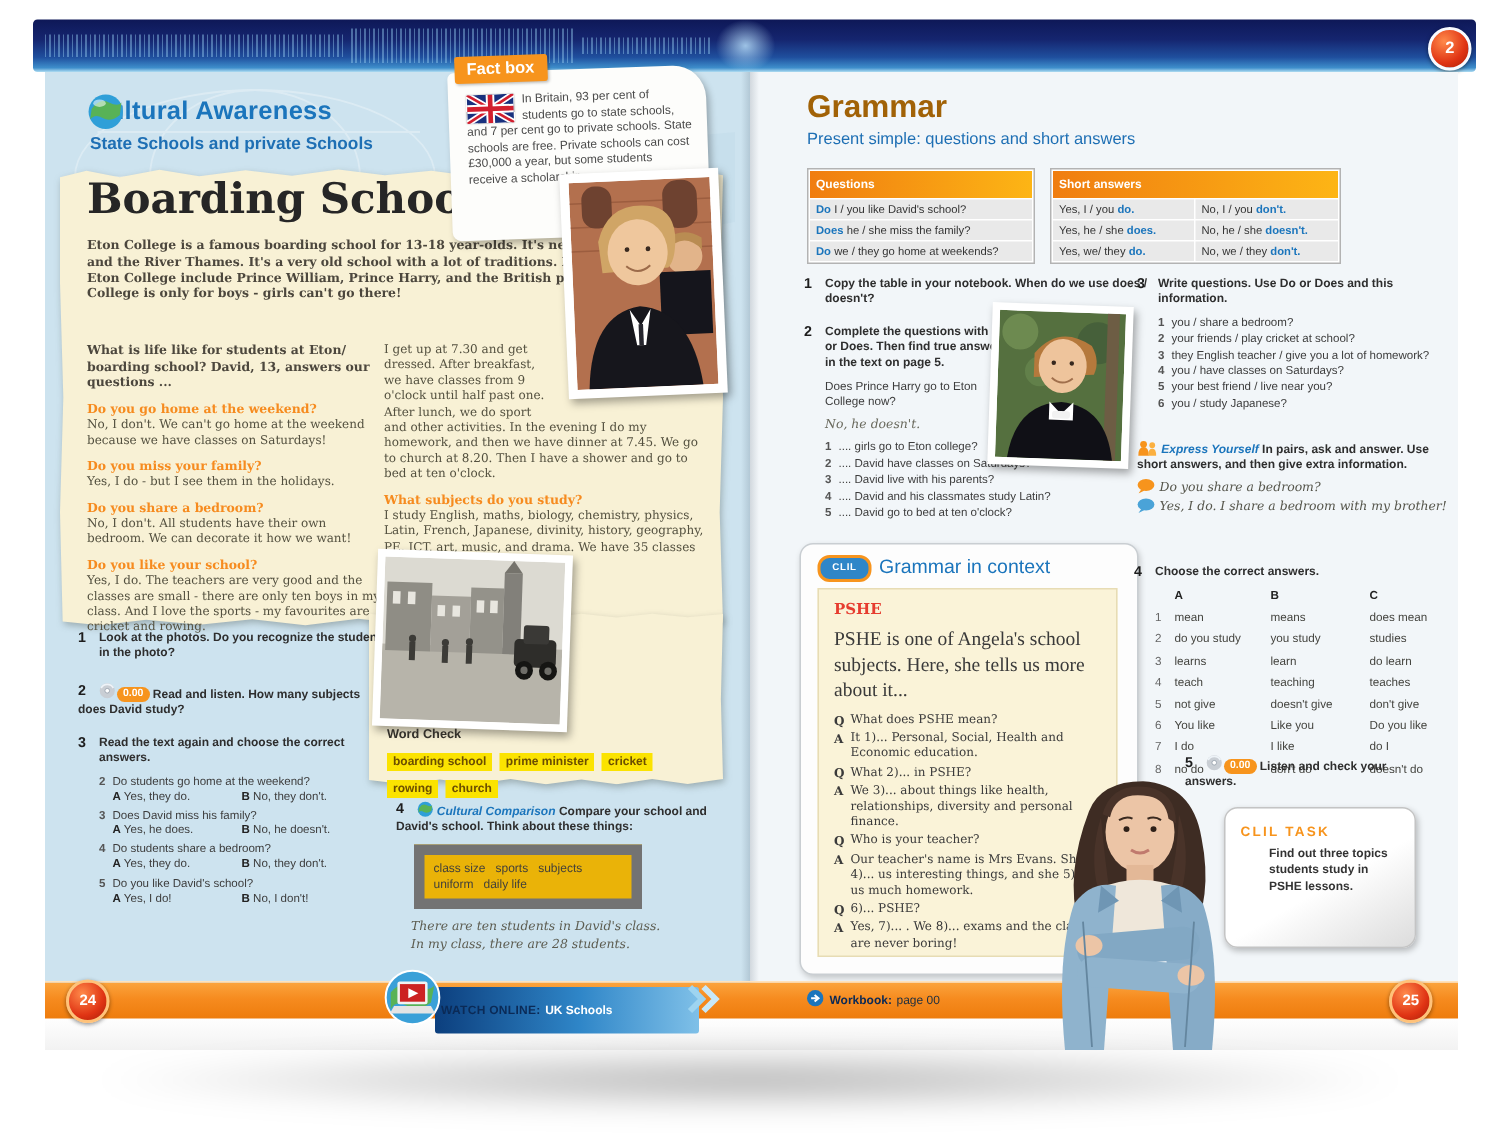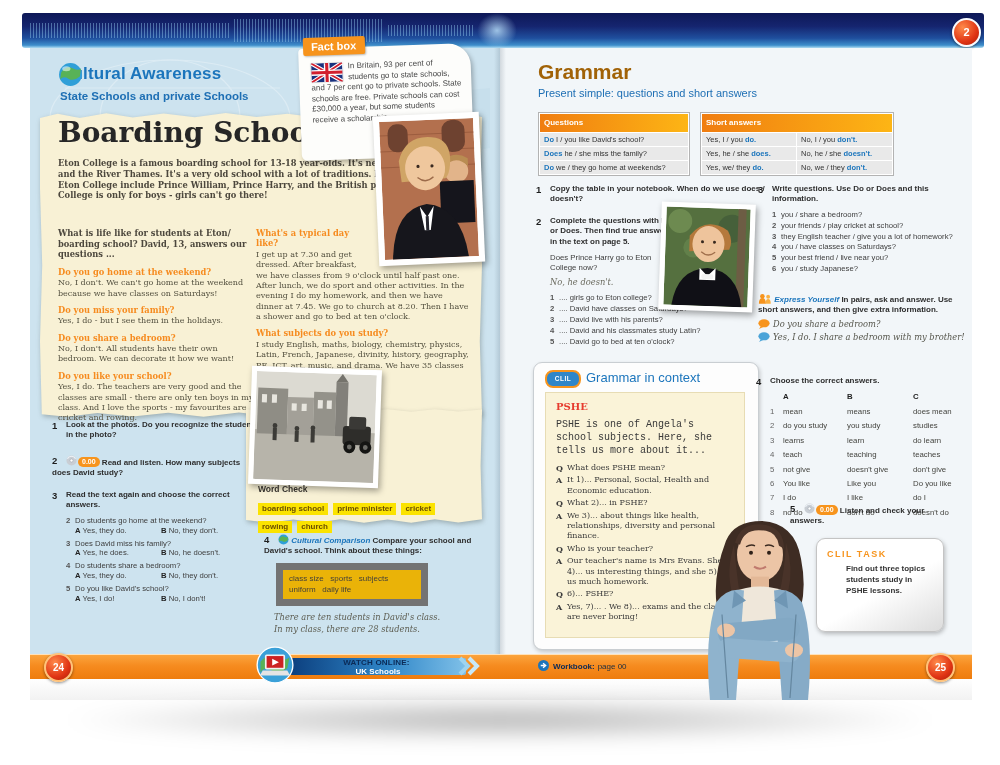--- a/index.html
+++ b/index.html
@@ -127,21 +127,21 @@
 
   
   #gic-panel{left:533px;top:362px;width:224px;height:286px;background:#fdfdfd;border:1px solid #c9ced2;
     border-radius:9px;box-shadow:1px 2px 4px rgba(0,0,0,.2);z-index:4;}
   #clil-badge{left:545px;top:370px;width:32px;height:14px;background:#2f86c8;border:2px solid #f7941d;
     border-radius:8px;color:#fff;font-size:6.5px;font-weight:bold;text-align:center;line-height:14px;z-index:5;letter-spacing:.5px;}
   #gic-title{left:586px;top:370px;font-size:13px;color:#1b75bc;z-index:5;}
   #pshe-box{left:545px;top:392px;width:200px;height:246px;background:#faf3d8;border:1px solid #e7dcb4;z-index:5;
     padding:8px 10px;box-sizing:border-box;}
   #pshe-title{font-size:10px;font-weight:bold;color:#e63c2f;font-family:"DejaVu Serif",serif;margin-bottom:6px;}
-  #pshe-intro{font-size:10px;color:#3a3a3a;line-height:1.3;font-family:Liberation Mono, monospace;margin-bottom:6px;}
+  #pshe-intro{font-size:13px;color:#3a3a3a;line-height:1.3;font-family:Liberation Serif, serif;margin-bottom:6px;}
   .pshe-qa{font-size:8px;color:#3a3a3a;line-height:1.3;font-family:"DejaVu Serif",serif;
     padding-left:11px;position:relative;margin-bottom:2px;}
   .pshe-letter{position:absolute;left:0;top:0;font-weight:bold;}
 
   
   #rp-ex4{left:756px;top:376px;width:212px;}
   #rp-ex4-grid{margin-top:4px;font-size:7.8px;color:#44443f;}
   .g-row{display:flex;line-height:1.85;}
   .g-n{width:13px;color:#666;}
   .g-a{width:64px;}
@@ -158,22 +158,22 @@
   
   #footer-bar{left:30px;top:654px;width:942px;height:24px;z-index:12;
     background:linear-gradient(180deg,#fba43d,#f68b1f 45%,#ee7c0d);border-top:1px solid #ffe2bb;}
   .page-badge{width:25px;height:25px;border-radius:50%;z-index:13;
     background:radial-gradient(circle at 35% 30%,#ff8a4a,#e03414 60%,#a81d07);
     border:2px solid #ffc27a;box-shadow:0 1px 3px rgba(0,0,0,.45);
     color:#fff;font-weight:bold;font-size:10px;text-align:center;line-height:25px;}
   #badge-24{left:44px;top:653px;}
   #badge-25{left:926px;top:653px;}
   #wo-icon{left:256px;top:646px;width:38px;height:38px;z-index:14;}
-  #wo-strip{left:290px;top:658px;height:17px;width:168px;z-index:13;display:flex;align-items:center;
-    background:linear-gradient(90deg,#0c3f7e,#2f86c8 55%,#7fc0e8);border-radius:2px;padding:0 4px;flex-direction:column;}
+  #wo-strip{left:290px;top:658px;height:31px;width:168px;z-index:13;display:flex;align-items:center;
+    background:linear-gradient(90deg,#0c3f7e,#2f86c8 55%,#7fc0e8);border-radius:2px;padding:0 4px;}
   #wo-label{font-size:8px;font-weight:bold;color:#0b2a56;margin-right:3px;letter-spacing:.2px;}
   #wo-topic{font-size:8px;font-weight:bold;color:#fff;}
   #wo-chevrons{left:458px;top:656px;z-index:13;}
   #wb-line{left:538px;top:660px;z-index:13;font-size:8px;}
   #wb-line .wb-label{font-weight:bold;color:#0b2a56;margin:0 3px 0 4px;}
   #wb-line .wb-page{color:#203040;}
 </style>
 </head>
 <body>
 
@@ -243,21 +243,20 @@
     <p class="q">Do you miss your family?</p>
     <p class="a">Yes, I do - but I see them in the holidays.</p>
     <p class="q">Do you share a bedroom?</p>
     <p class="a">No, I don't. All students have their own bedroom. We can decorate it how we want!</p>
     <p class="q">Do you like your school?</p>
     <p class="a">Yes, I do. The teachers are very good and the classes are small - there are only ten boys in my class. And I love the sports - my favourites are cricket and rowing.</p>
   </div>
 
   <div id="qa-right" class="abs serif">
     <div id="photo-spacer"></div>
-    <p class="q" style="margin-top:0;">What's a typical day like?</p>
     <p class="a">I get up at 7.30 and get dressed. After breakfast, we have classes from 9 o'clock until half past one. After lunch, we do sport and other activities. In the evening I do my homework, and then we have dinner at 7.45. We go to church at 8.20. Then I have a shower and go to bed at ten o'clock.</p>
     <p class="q">What subjects do you study?</p>
     <p class="a">I study English, maths, biology, chemistry, physics, Latin, French, Japanese, divinity, history, geography, PE, ICT, art, music, and drama. We have 35 classes every week!</p>
   </div>
 
   <div id="photo-david" class="abs photo">
     <svg viewBox="0 0 94 138" preserveAspectRatio="none">
       <rect width="94" height="138" fill="#b3704e"></rect>
       <g stroke="#9c5d3f" stroke-width="1">
           <path d="M0 14 H94 M0 30 H94 M0 46 H94"></path>

